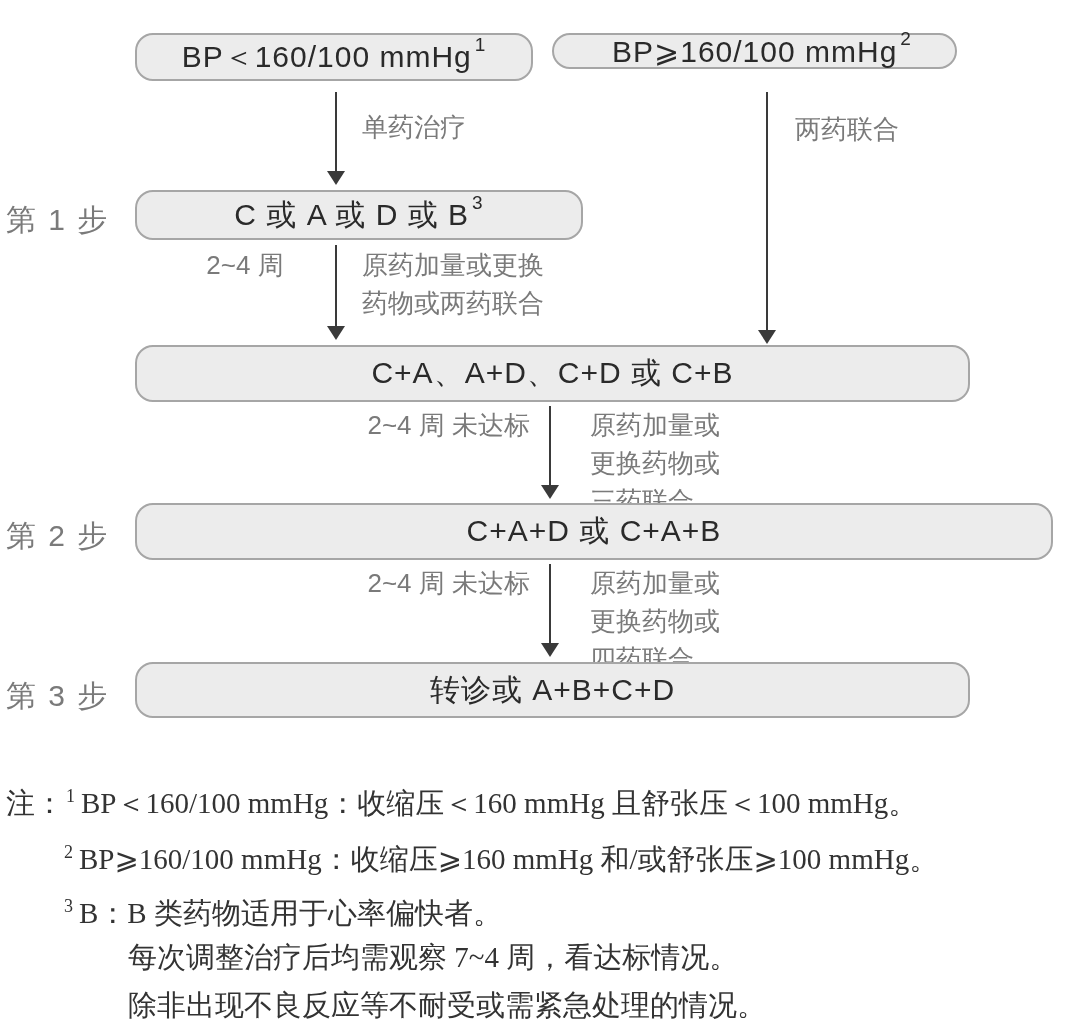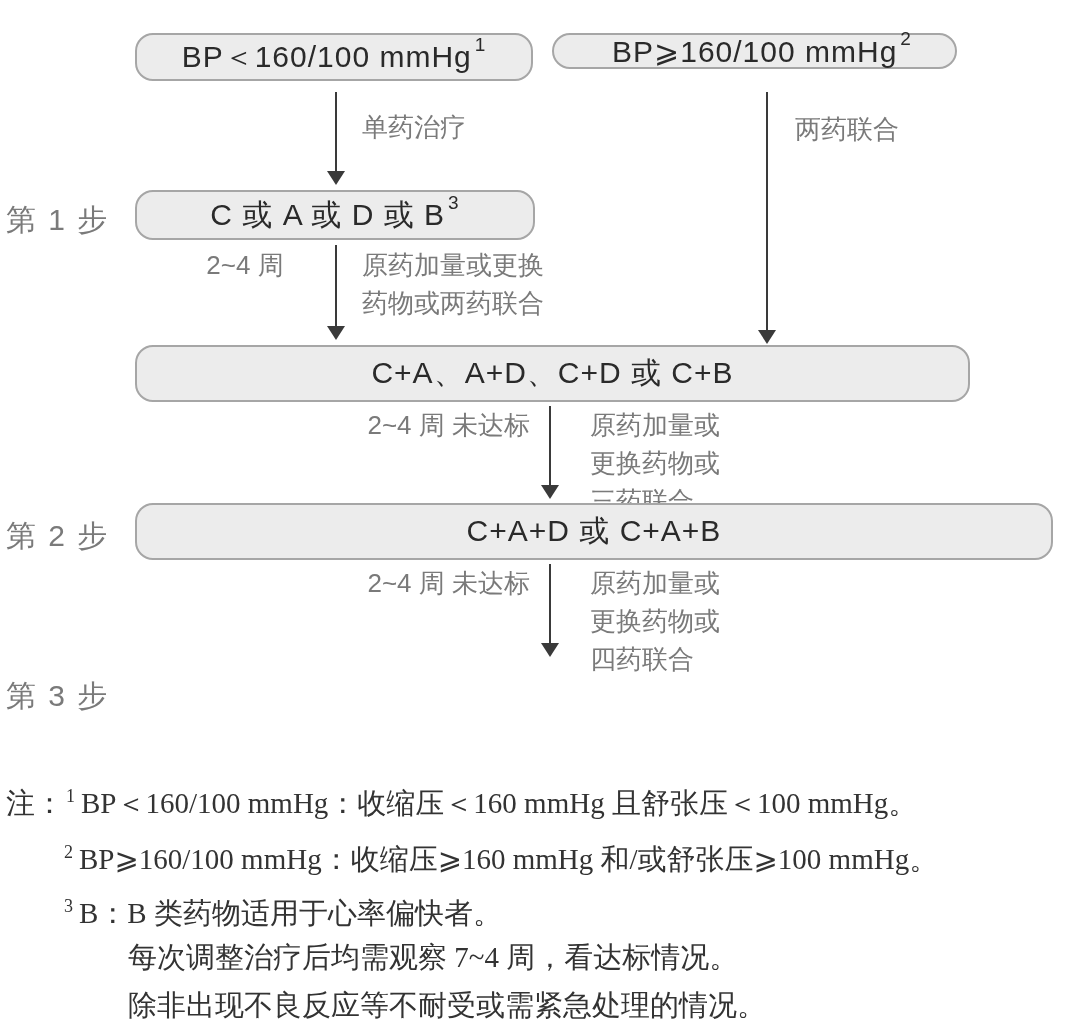--- a/index.html
+++ b/index.html
@@ -64,21 +64,21 @@
       <span class="sup">2</span>
   </div>
 
   <div class="vline arrowhead" style="left:335px; top:92px; height:80px;"></div>
   <div class="annot" style="left:362px; top:108px;">单药治疗</div>
 
   <div class="vline arrowhead" style="left:766px; top:92px; height:239px;"></div>
   <div class="annot" style="left:795px; top:110px;">两药联合</div>
 
   <div class="step-label" style="left:6px; top:200px;">第 1 步</div>
-  <div class="box" style="left:135px; top:190px; width:400px; height:50px;">
+  <div class="box" style="left:135px; top:190px; width:448px; height:50px;">
     <span>C 或 A 或 D 或 B</span>
       <span class="sup">3</span>
   </div>
 
   <div class="annot center" style="left:170px; top:246px; width:150px;">
     <div>2~4 周</div>
   </div>
   <div class="vline arrowhead" style="left:335px; top:245px; height:82px;"></div>
   <div class="annot" style="left:362px; top:246px;">
     <div>原药加量或更换</div>
@@ -108,20 +108,23 @@
     <div>2~4 周 未达标</div>
   </div>
   <div class="vline arrowhead" style="left:549px; top:564px; height:80px;"></div>
   <div class="annot" style="left:590px; top:564px;">
     <div>原药加量或</div>
     <div>更换药物或</div>
     <div>四药联合</div>
   </div>
 
   <div class="step-label" style="left:6px; top:676px;">第 3 步</div>
+  <div class="box" style="left:135px; top:662px; width:835px; height:56px;">
+    <span>转诊或 A+B+C+D</span>
+  </div>
 
   <div class="notes-row" style="left:6px; top:784px;">
     <span>注：</span><span class="sup">1</span><span>BP＜160/100 mmHg：收缩压＜160 mmHg 且舒张压＜100 mmHg。</span>
   </div>
   <div class="notes-row" style="left:62px; top:840px;">
     <span class="sup">2</span><span>BP⩾160/100 mmHg：收缩压⩾160 mmHg 和/或舒张压⩾100 mmHg。</span>
   </div>
   <div class="notes-row" style="left:62px; top:894px;">
     <span class="sup">3</span><span>B：B 类药物适用于心率偏快者。</span>
   </div>

